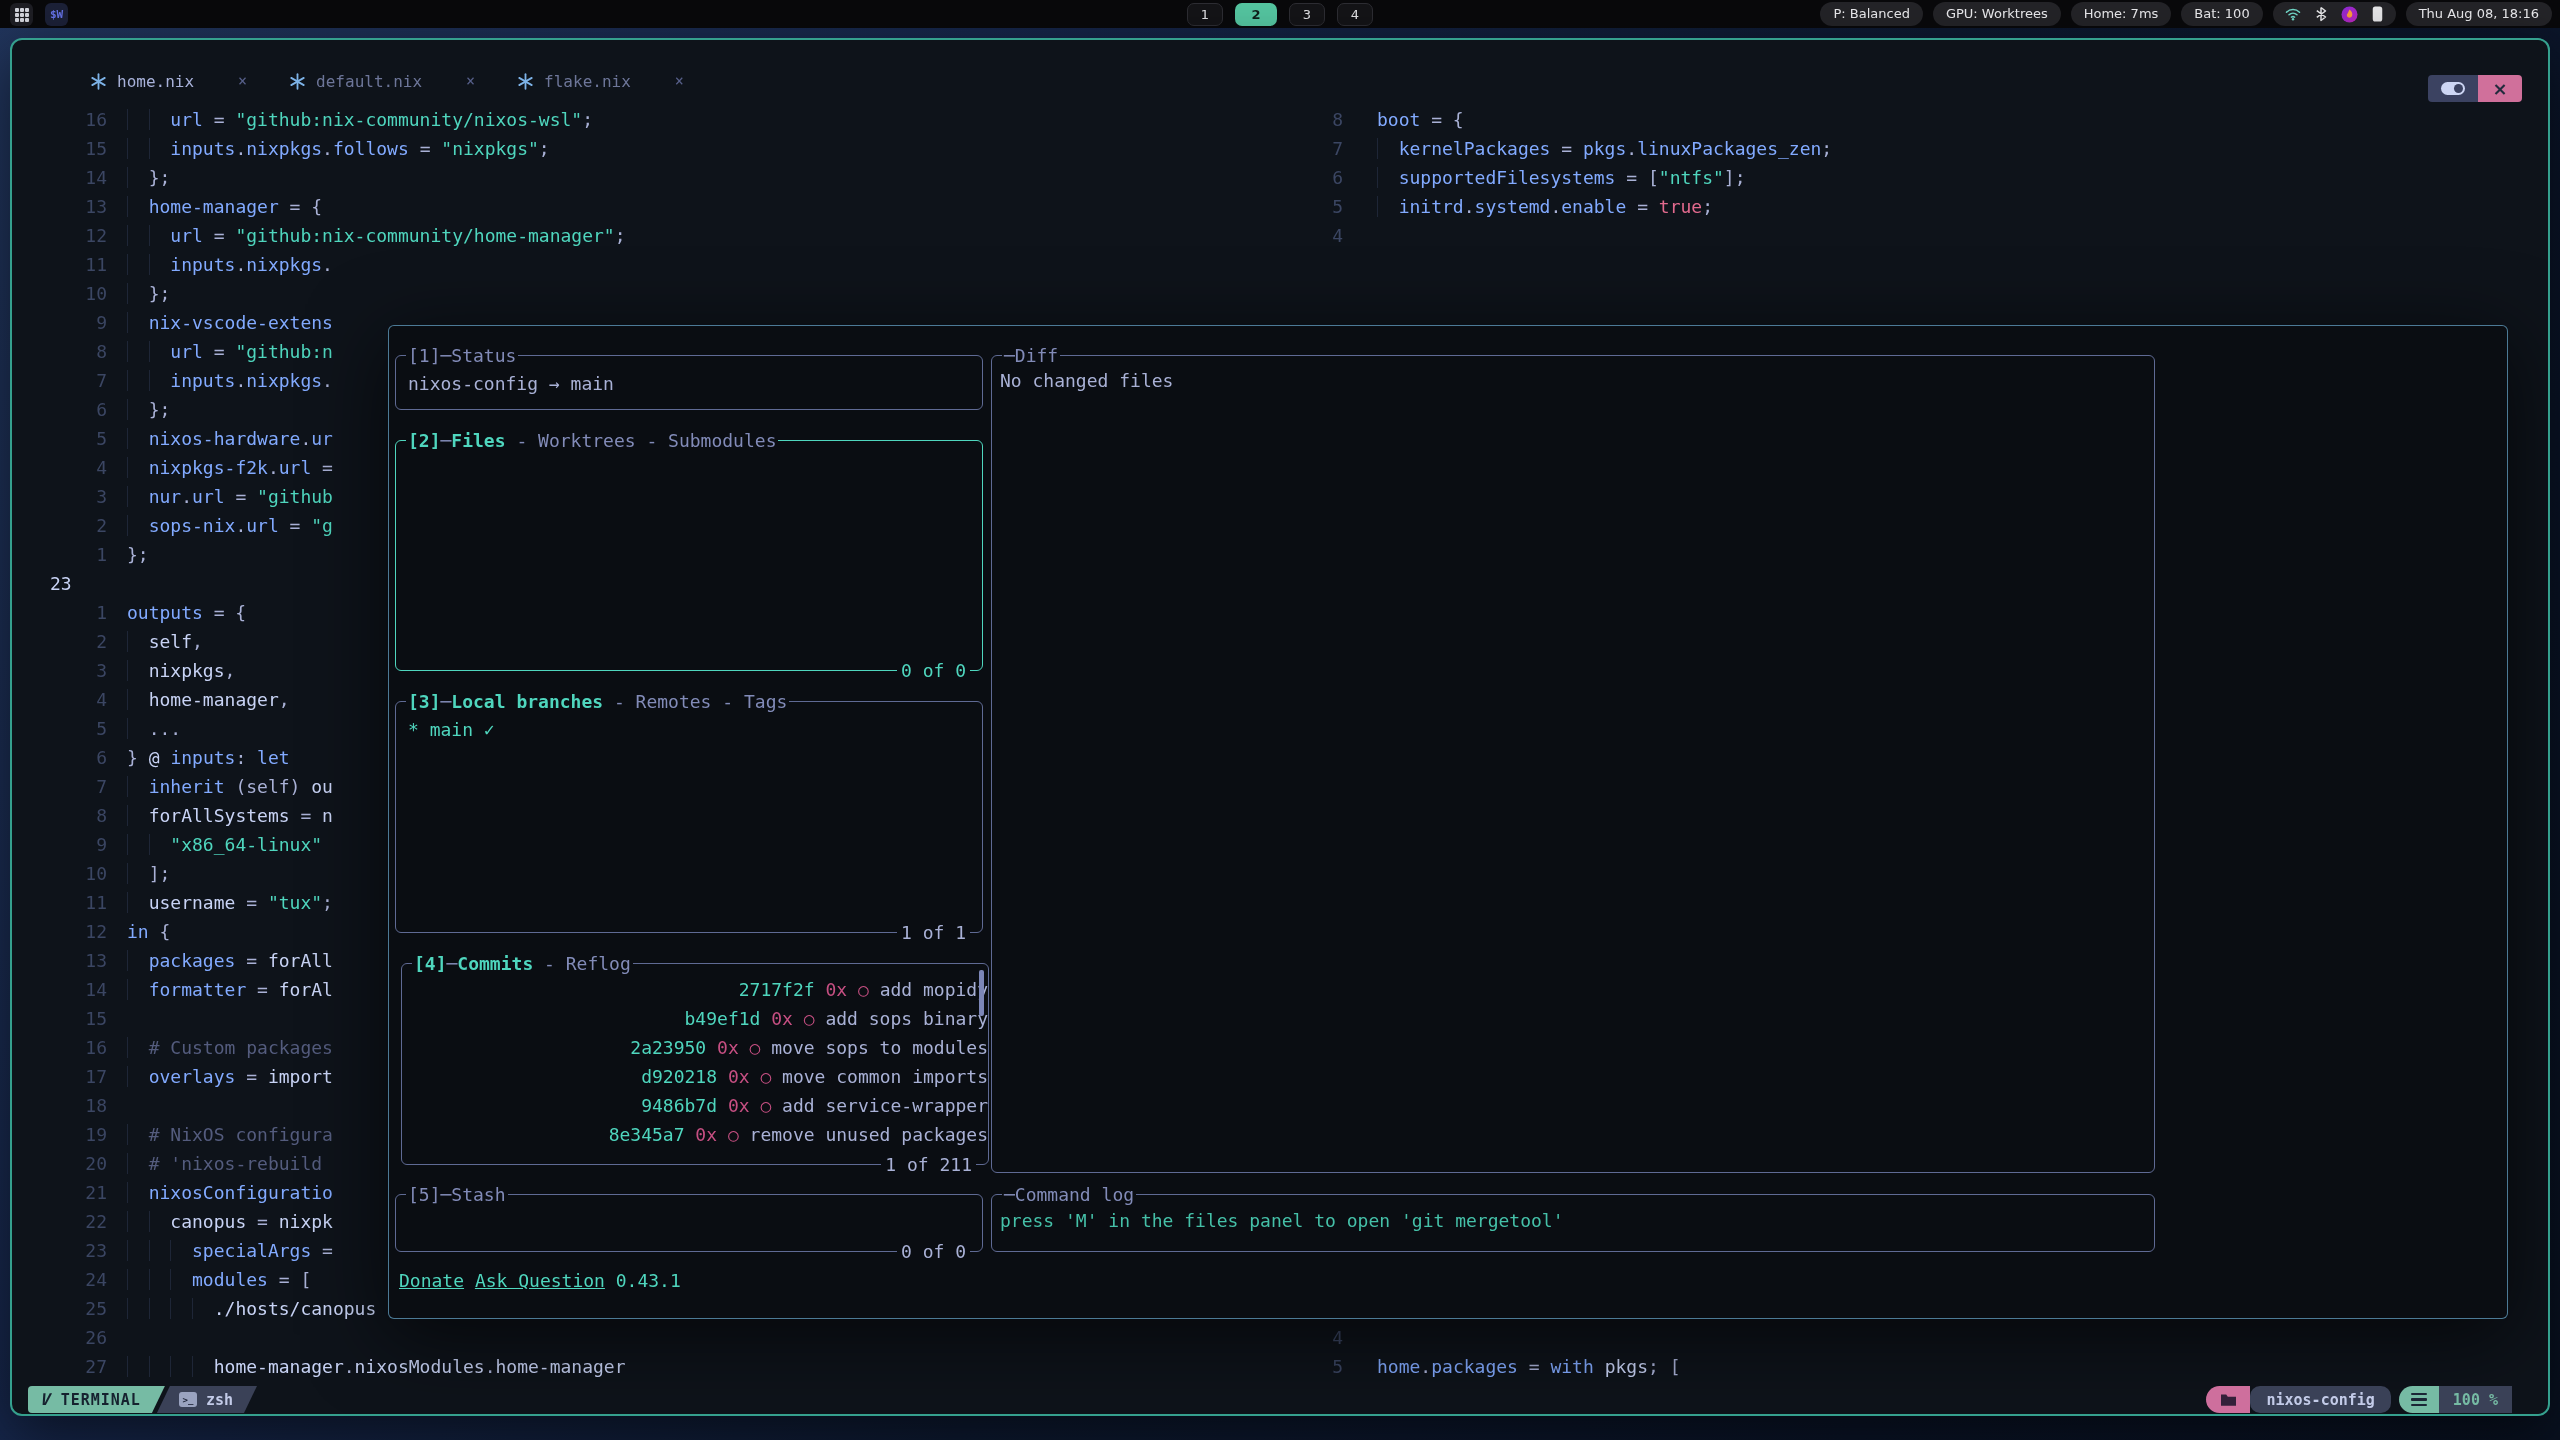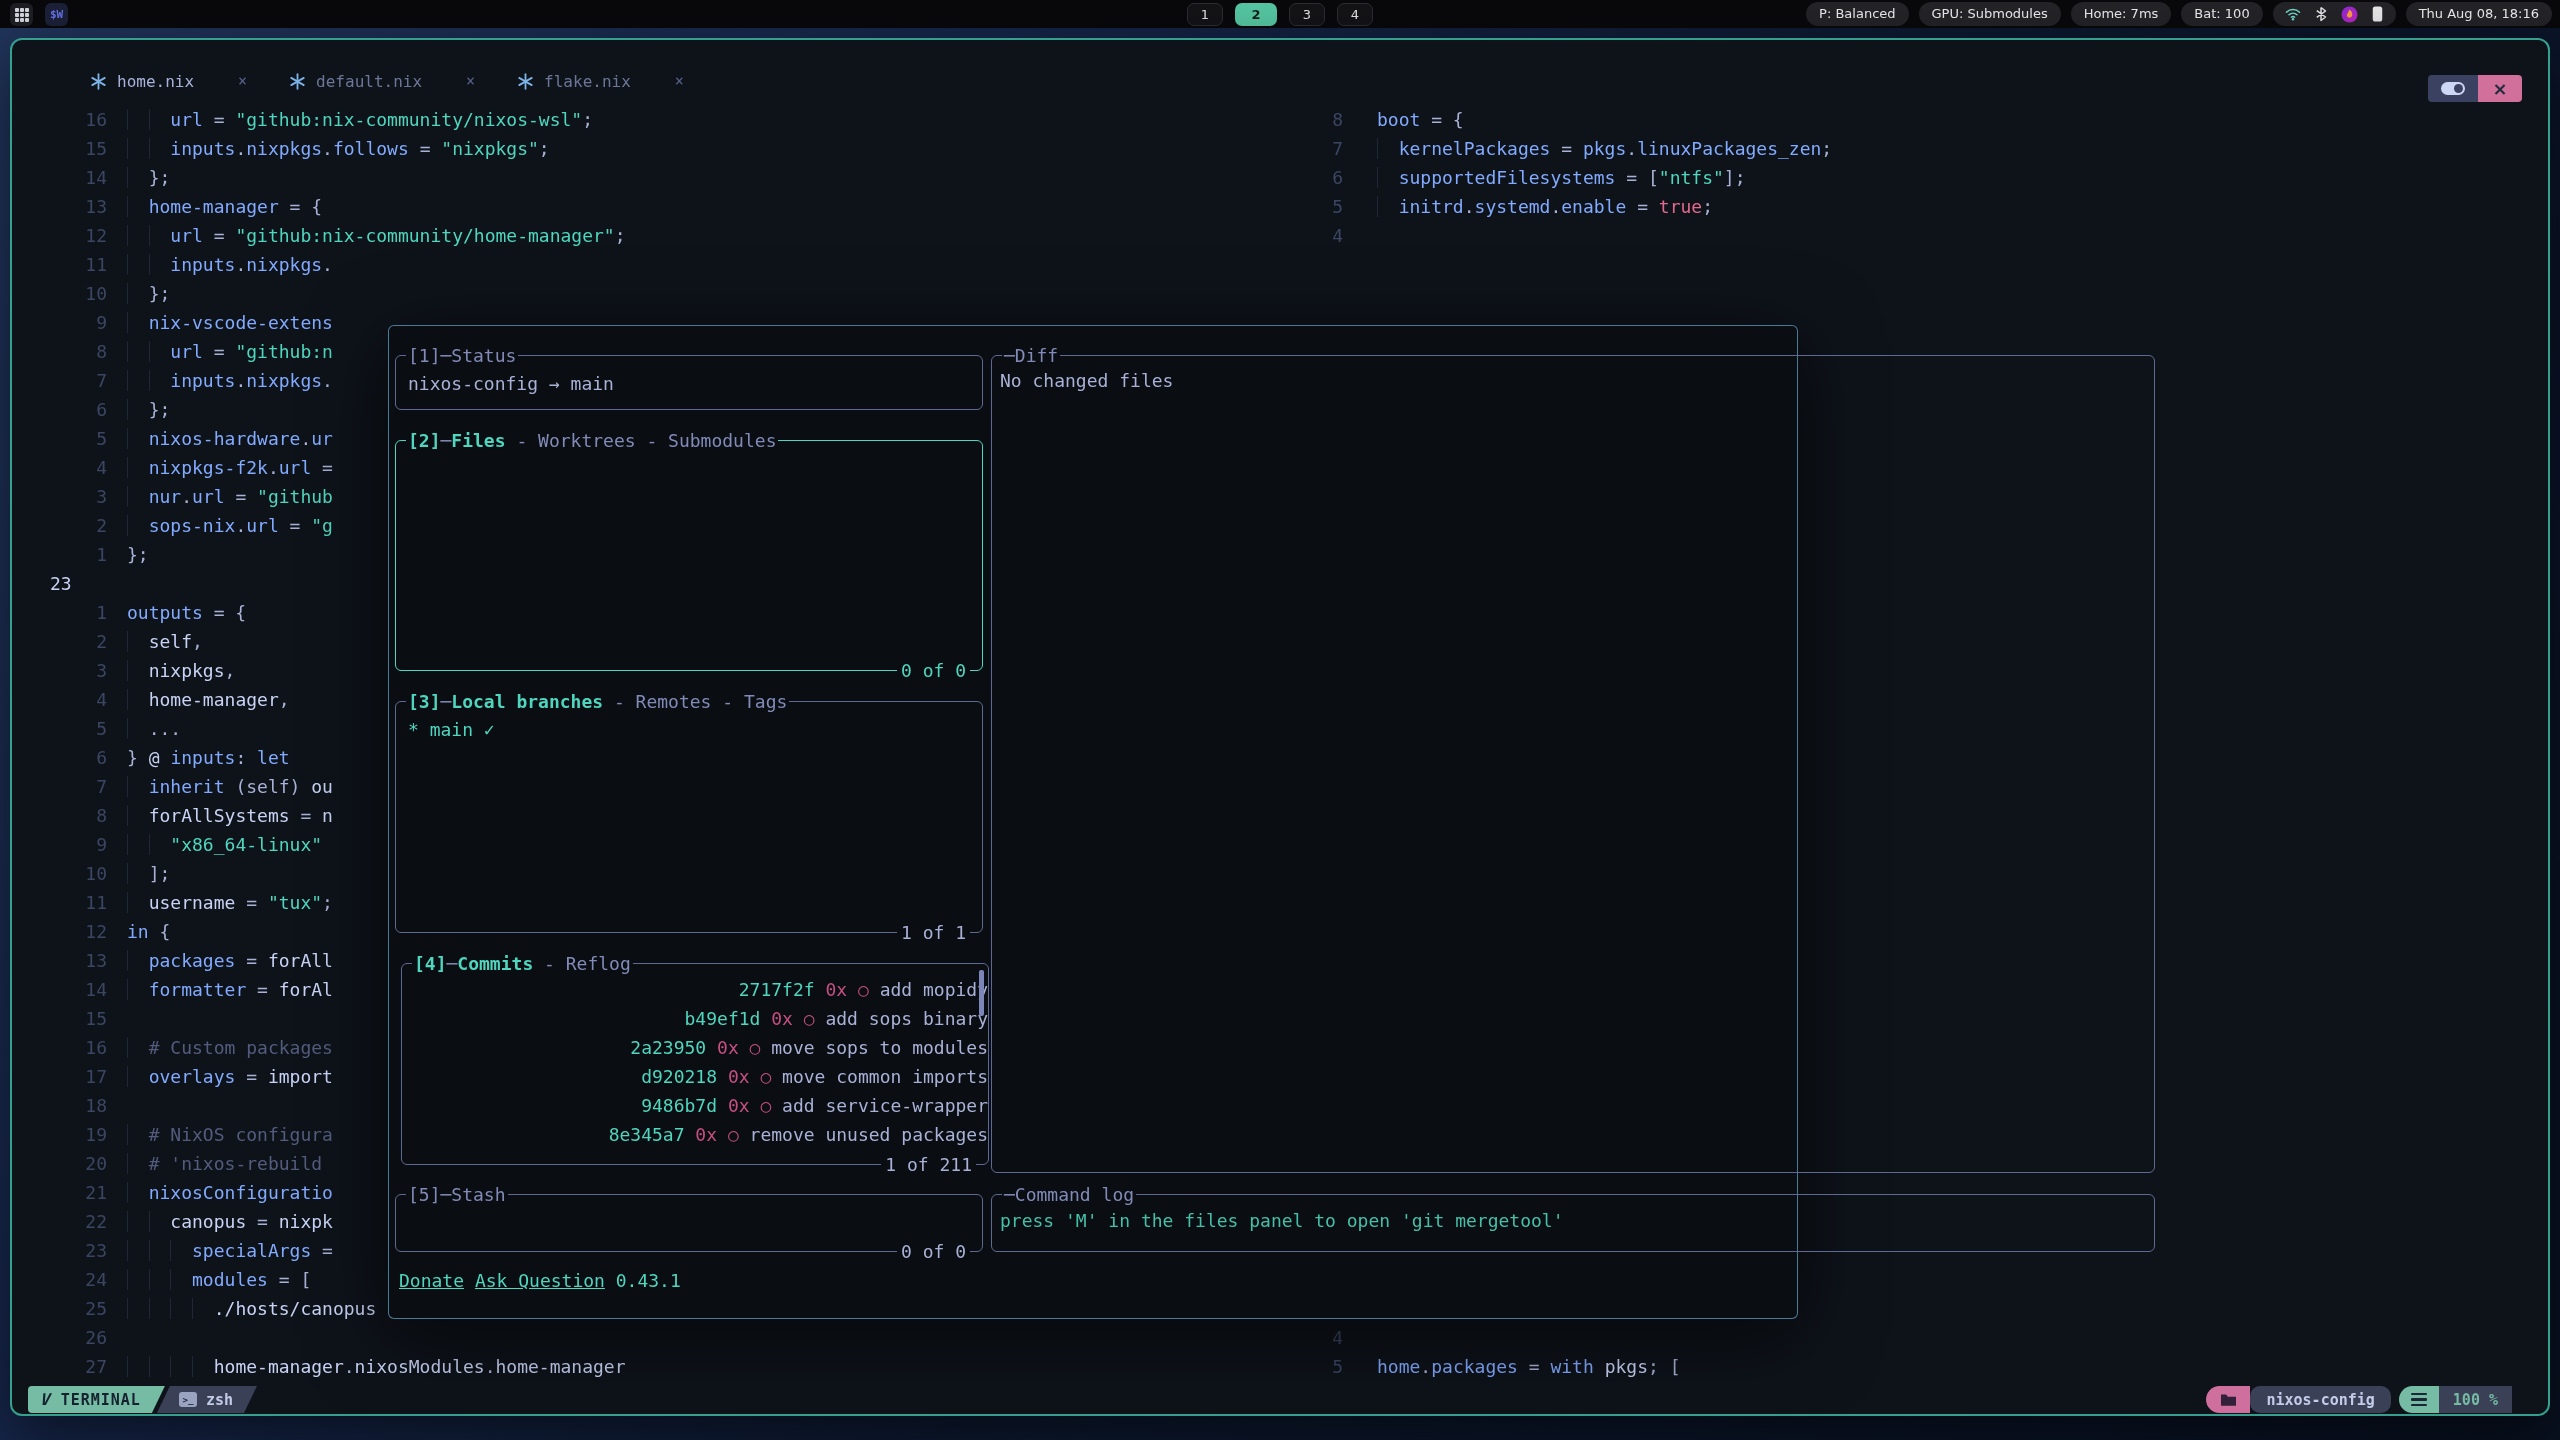--- a/index.html
+++ b/index.html
@@ -52,21 +52,21 @@
   .pane-right .erow{position:absolute;left:0;right:0;}
   .gut{flex:none;width:95px;text-align:right;color:var(--gutter);}
   .gut.cur{text-align:left;padding-left:38px;width:95px;color:var(--foreground);}
   .pane-right .gut{width:39px;}
   .code{white-space:pre;padding-left:20px;}
   .pane-right .code{padding-left:34px;}
   .t-k{color:var(--blue);} .t-p{color:var(--lavender);} .t-s{color:var(--teal);}
   .t-c{color:var(--comment);} .t-w{color:var(--foreground);} .t-r{color:var(--rose);}
   .t-i{background-image:repeating-linear-gradient(to right,#1e2637 0 1px,transparent 1px 2ch);}
   
-  .lg{position:absolute;left:376px;top:223px;width:1410px;height:994px;background:var(--lazygit_bg);
+  .lg{position:absolute;left:376px;top:223px;width:2120px;height:994px;background:var(--lazygit_bg);
     border:1px solid rgba(92,150,184,.8);border-radius:6px;box-shadow:0 16px 80px rgba(0,0,0,.65);
     font:18px "DejaVu Sans Mono",monospace;color:var(--lavender);}
   .panel{position:absolute;border:1px solid var(--border_inactive);border-radius:6px;}
   .panel.active{border-color:var(--teal);}
   .ptitle{position:absolute;top:-14px;left:10px;line-height:27px;background:var(--lazygit_bg);padding:0 2px;white-space:pre;color:var(--panel_title);}
   .tt{color:var(--teal);font-weight:bold;}
   .tg{color:var(--panel_title);}
   .pcount{position:absolute;bottom:-14px;right:12px;line-height:27px;background:var(--lazygit_bg);padding:0 4px;color:var(--lavender);white-space:pre;}
   .pcount.teal{color:var(--teal);}
   .pbody{padding:13px 0 0 12px;line-height:29px;white-space:pre;}
@@ -118,21 +118,21 @@
   </div>
   <div class="tb-ws" id="workspaces">
       <div class="ws-pill">1</div>
       <div class="ws-pill on">2</div>
       <div class="ws-pill">3</div>
       <div class="ws-pill">4</div>
     </div>
   <div class="tb-right">
     <span id="statusPills" style="display:flex;gap:10px;">
         <span class="pill">P: Balanced</span>
-        <span class="pill">GPU: Submodules</span>
+        <span class="pill">GPU: Worktrees</span>
         <span class="pill">Home: 7ms</span>
         <span class="pill">Bat: 100</span>
       </span>
     <span class="pill icons">
       <svg width="16" height="16" viewBox="0 0 16 16" fill="none" stroke="#73daca" stroke-width="1.5" stroke-linecap="round">
         <path d="M1.5 6.2a9.2 9.2 0 0 1 13 0"></path>
           <path d="M4 8.7a6 6 0 0 1 8 0"></path>
           <path d="M6.4 11.1a3.1 3.1 0 0 1 3.2 0"></path>
           <circle cx="8" cy="13.2" r="1.2" fill="#73daca" stroke="none"></circle>
       </svg>

